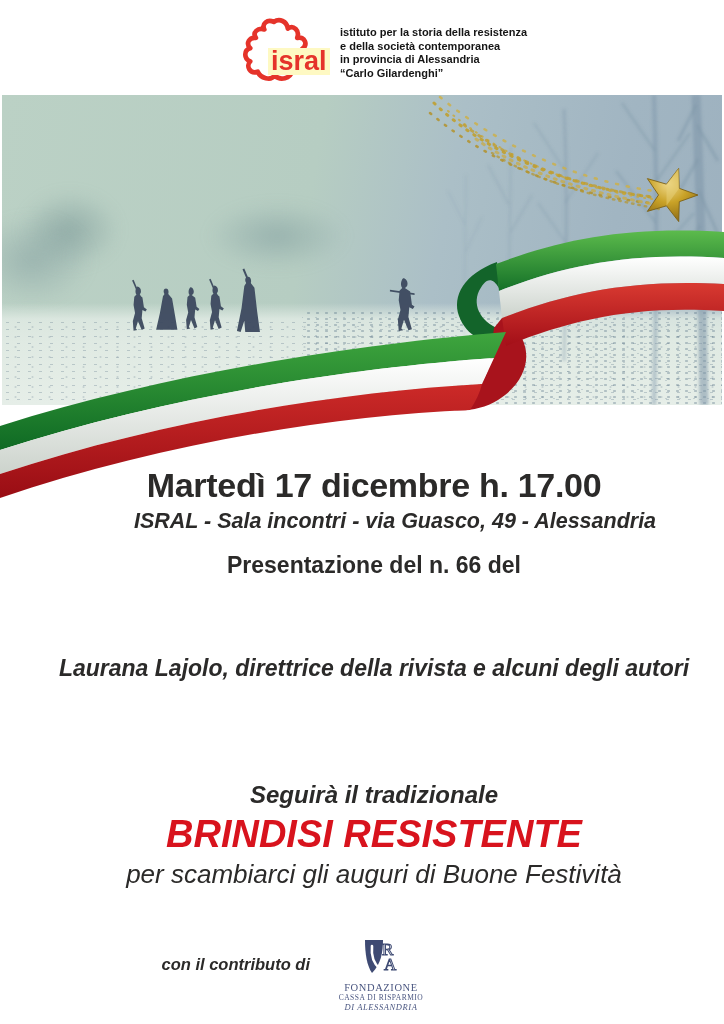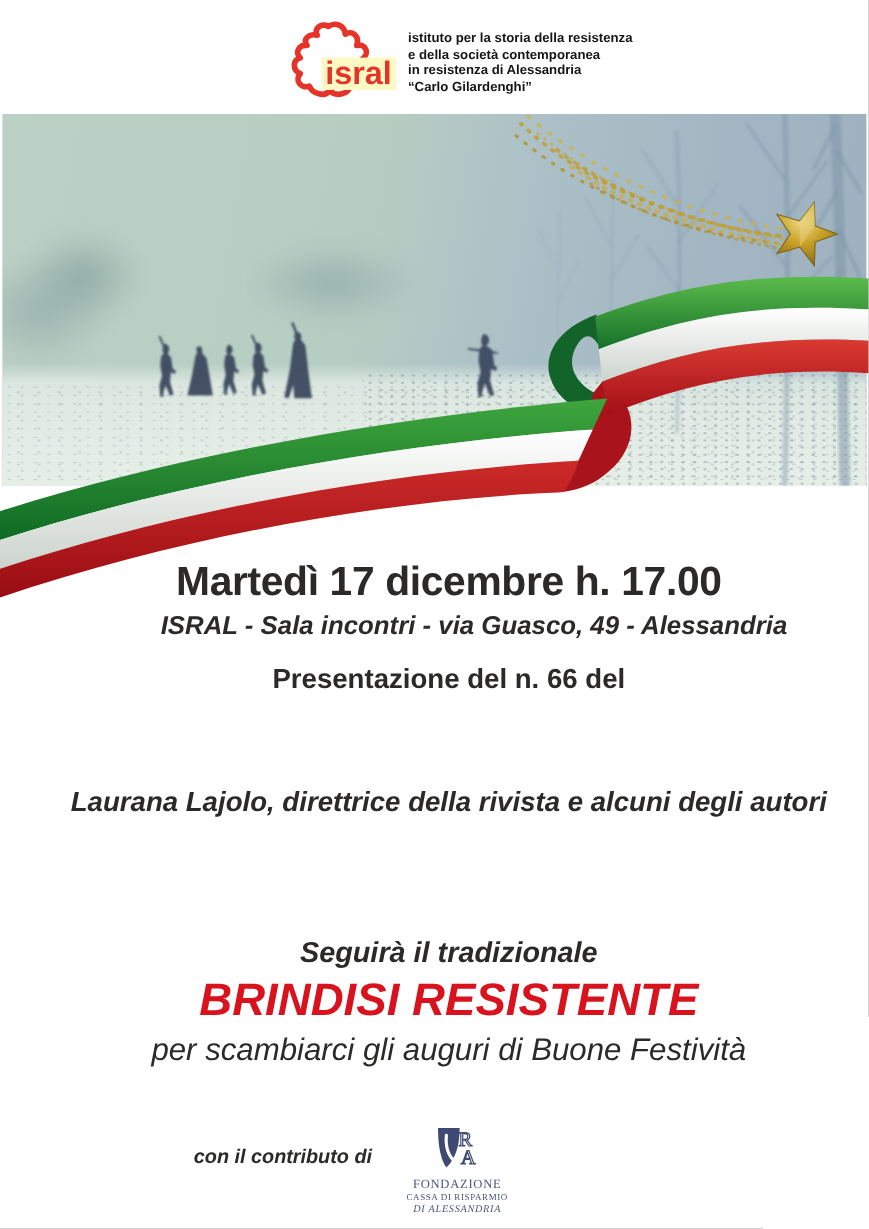--- a/index.html
+++ b/index.html
@@ -69,21 +69,21 @@
     <svg class="hdr-map" viewBox="0 0 100 76">
       <path d="M38,6 C31,3 25,8 28,14 C21,12 15,17 19,23 C12,22 8,29 13,34
                C6,36 6,45 13,48 C8,53 13,62 21,59 C24,66 35,69 39,63
                C45,69 56,66 57,59 C65,62 72,55 67,49 C75,47 75,38 68,35
                C75,30 71,21 63,23 C66,15 59,9 53,13 C52,5 44,2 38,6 Z" fill="none" stroke="#e5332a" stroke-width="5" stroke-linejoin="round"></path>
     </svg>
     <div class="hdr-brand">isral</div>
     <div class="hdr-text">
       <div>istituto per la storia della resistenza</div>
       <div>e della società contemporanea</div>
-      <div>in resistenza di Alessandria</div>
+      <div>in provincia di Alessandria</div>
       <div>“Carlo Gilardenghi”</div>
     </div>
   </div>
 
   <div class="photo">
     <div class="bush bush1"></div>
     <div class="bush bush2"></div>
     <div class="bush bush3"></div>
     <div class="snow"></div>
     <div class="speck"></div>

